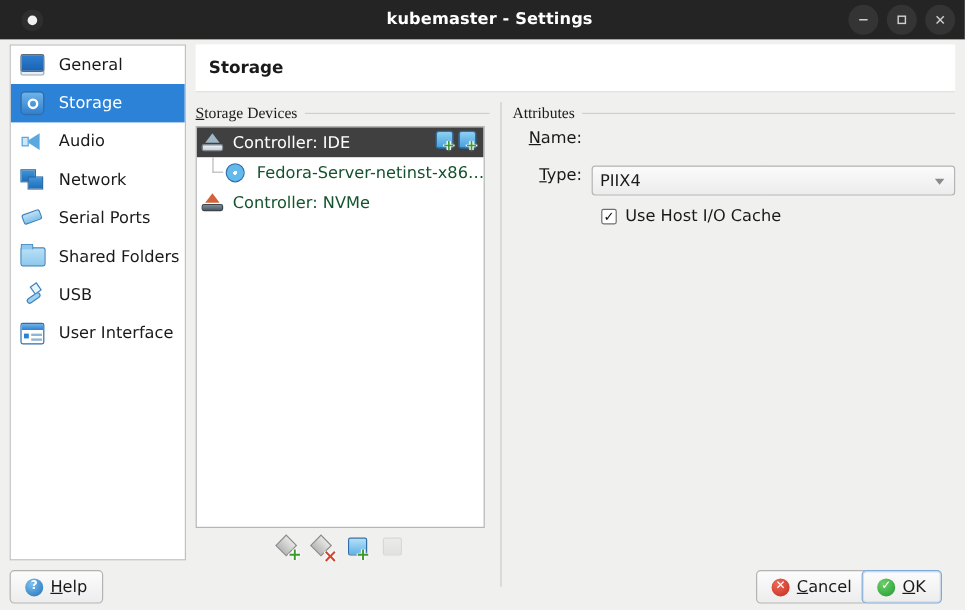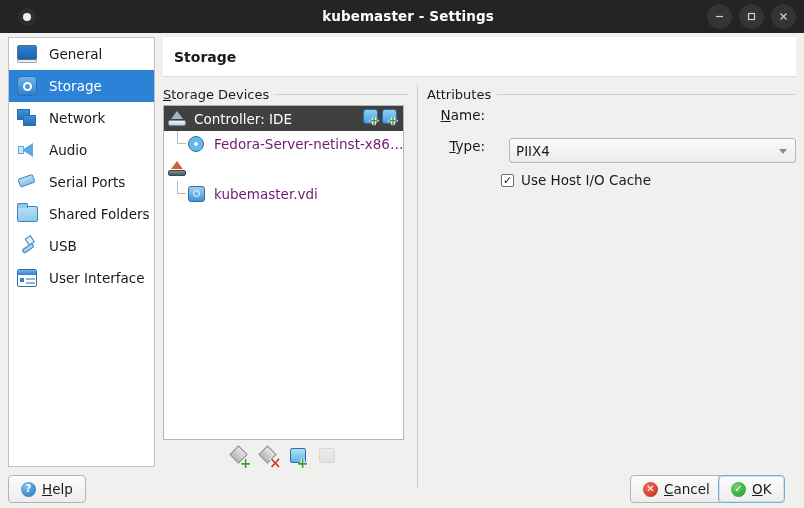--- a/index.html
+++ b/index.html
@@ -120,33 +120,33 @@
     position: absolute; left: 163px; top: 4px; width: 633px; height: 40px;
     background: #ffffff; border-bottom: 1px solid #dcdcdc;
     display: flex; align-items: center; padding-left: 11px;
   }
   .page-header .title { font-size: 14px; font-weight: bold; color: #1a1a1a; }
 
   
   .grp-devices { position: absolute; left: 163px; top: 52px; width: 245px; height: 415px; }
   .grp-attrs   { position: absolute; left: 427px; top: 52px; width: 369px; height: 200px; }
   .grp-title { position: relative; height: 18px; font-size: 13px; color: #1a1a1a;
-     display: flex; align-items: center; }
+     display: flex; align-items: center; font-family: Liberation Serif, serif; }
   .grp-title .txt { background: #f0f0ef; padding-right: 6px; z-index: 2; }
   .grp-title .rule { position: absolute; left: 0; right: 0; top: 9px; height: 1px;
      background: #cfcfcf; z-index: 1; }
   .grp-title .txt u { text-decoration: underline; }
 
   .tree-box {
     position: absolute; left: 0; top: 20px; width: 241px; height: 335px;
     background: #ffffff; border: 1px solid #b5b5b5;
     overflow: hidden;
   }
   .tree-row { height: 25px; display: flex; align-items: center; position: relative;
-     font-size: 13.5px; color: #701a75; }
+     font-size: 13.5px; color: #14532d; }
   .tree-row.selected { background: #404040; color: #ffffff; }
   .tree-row .t-icon { width: 20px; height: 20px; flex: 0 0 20px; position: relative;
      margin-left: 4px; }
   .tree-row.child .t-icon { margin-left: 24px; }
   .tree-row .t-label { margin-left: 6px; white-space: nowrap; overflow: hidden; }
   .tree-row .t-actions { position: absolute; right: 6px; top: 3px; display: flex; gap: 4px; }
 
   
   .tic-ide { width: 18px; height: 16px; margin-top: 2px; position: relative; }
   .tic-ide i { position:absolute; left:0; bottom:1px; width: 18px; height: 6px;
@@ -206,21 +206,21 @@
   .attr-row { display: flex; height: 28px; margin-bottom: 3px; }
   .attr-label { width: 66px; text-align: right; padding-right: 8px;
      font-size: 13.5px; color: #1a1a1a; }
   .attr-label u { text-decoration: underline; }
   .text-input { flex: 1; height: 25px; background: #ffffff; border: 1px solid #b5b5b5;
      border-radius: 2px; display: flex; align-items: center; padding: 0 5px;
      font-size: 13.5px; color: #1a1a1a; }
   .combo { flex: 1; height: 25px; border: 1px solid #b5b5b5; border-radius: 3px;
      background: linear-gradient(#fbfbfb,#ececec);
      display: flex; align-items: center; padding: 0 6px; font-size: 13.5px; color: #1a1a1a;
-     position: relative; margin-left: 16px; }
+     position: relative; }
   .combo .arrow { position: absolute; right: 8px; top: 10px; width: 0; height: 0;
      border-left: 4.5px solid transparent; border-right: 4.5px solid transparent;
      border-top: 5px solid #8b8b8b; }
   .attr-check { display: flex; align-items: center; padding-left: 74px; height: 22px; }
   .chk { width: 13px; height: 13px; border: 1px solid #6f6f6f; background: #ffffff;
      border-radius: 2px; display:flex; align-items:center; justify-content:center;
      font-size: 11px; line-height: 1; color: #111; font-weight: bold; }
   .attr-check .lbl { margin-left: 7px; font-size: 13.5px; color: #1a1a1a; }
 
   
@@ -285,35 +285,35 @@
         <span class="side-icon">
           <div class="ic-storage">
             <i></i>
             <b></b>
           </div>
         </span>
         <span class="side-label">Storage</span>
       </div>
       <div class="side-item">
         <span class="side-icon">
+          <div class="ic-audio">
+            <i></i>
+            <b></b>
+          </div>
+        </span>
+        <span class="side-label">Audio</span>
+      </div>
+      <div class="side-item">
+        <span class="side-icon">
           <div class="ic-network">
             <i></i>
             <b></b>
           </div>
         </span>
         <span class="side-label">Network</span>
-      </div>
-      <div class="side-item">
-        <span class="side-icon">
-          <div class="ic-audio">
-            <i></i>
-            <b></b>
-          </div>
-        </span>
-        <span class="side-label">Audio</span>
       </div>
       <div class="side-item">
         <span class="side-icon">
           <div class="ic-serial"><i></i><b></b></div>
         </span>
         <span class="side-label">Serial Ports</span>
       </div>
       <div class="side-item">
         <span class="side-icon">
           <div class="ic-folder"><i></i><b></b></div>
@@ -371,31 +371,21 @@
           </span>
           <span class="t-label">Fedora-Server-netinst-x86…</span>
         </div>
         <div class="tree-row">
           <span class="t-icon">
             <div class="tic-nvme">
               <i></i>
               <b></b>
             </div>
           </span>
-        </div>
-        <div class="tree-row child">
-          <span class="guide" style="top: 0px; height: 13px;"></span>
-          <span class="guide-h" style="left: 13px; top: 12px; width: 9px;"></span>
-          <span class="t-icon">
-            <div class="tic-hdd">
-              <i></i>
-              <b></b>
-            </div>
-          </span>
-          <span class="t-label">kubemaster.vdi</span>
+          <span class="t-label">Controller: NVMe</span>
         </div>
       </div>
     <div class="tree-toolbar" id="tree-toolbar">
         <span class="tb-icon tbi-ctrl-add">
           <i></i>
         </span>
         <span class="tb-icon tbi-ctrl-del">
           <i></i>
         </span>
         <span class="tb-icon tbi-att-add">

